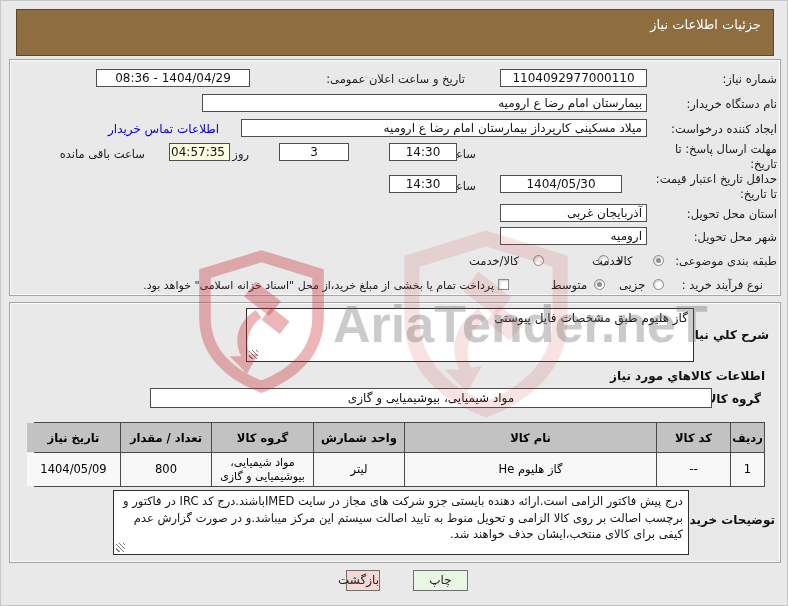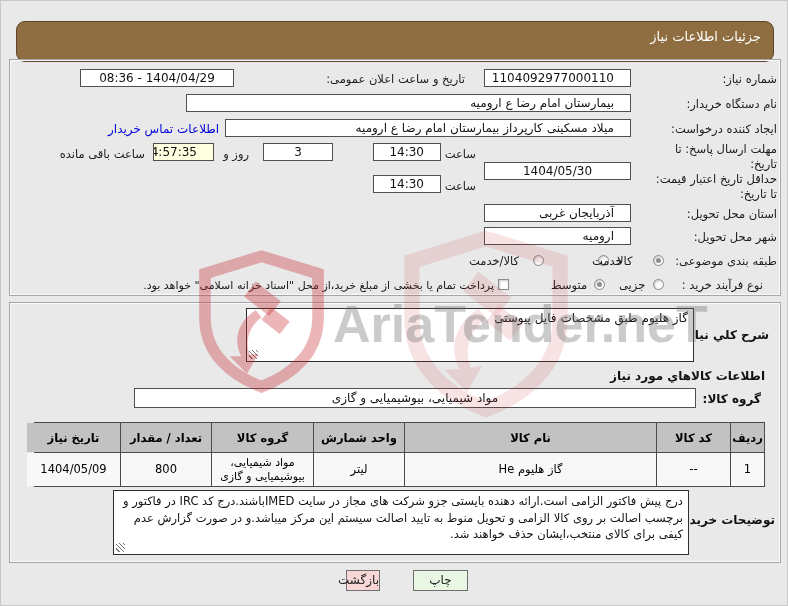--- a/index.html
+++ b/index.html
@@ -3,21 +3,21 @@
 <meta charset="utf-8">
 <style>
   html,body{margin:0;padding:0;}
   body{background:#d9d9d9;font-family:"DejaVu Sans",sans-serif;}
   #page{position:relative;width:788px;height:606px;background:#e9e9e9;overflow:hidden;
         border:1px solid #c7c7c7;box-sizing:border-box;direction:rtl;}
   .abs{position:absolute;box-sizing:border-box;}
   .lbl{font-size:11.5px;color:#1c1c1c;white-space:nowrap;}
   .boldlbl{font-size:12px;font-weight:bold;color:#111;white-space:nowrap;}
   .inp{background:#fff;border:1px solid #4f4f4f;height:18px;font-size:12px;color:#111;
-       line-height:16px;padding:0 16px;white-space:nowrap;overflow:hidden;}
+       line-height:16px;padding:0 4px;white-space:nowrap;overflow:hidden;margin-left:16px;}
   .center{text-align:center;}
   .rt{text-align:right;}
   .groupbox{border:1px solid #a6a6a6;box-shadow:1px 1px 0 #fafafa inset,-1px -1px 0 #fafafa inset;}
   .hdrbar{background:#8e6e41;border:1px solid #5f4527;color:#fff;font-size:13px;
           line-height:30px;padding:0 12px;text-align:right;}
   .radio{width:11px;height:11px;border-radius:50%;background:#fdfdfd;border:1px solid #8a8a8a;
          box-shadow:inset 1px 1px 2px #c9c9c9;}
   .radio.selected::after{content:"";position:absolute;left:2px;top:2px;width:5px;height:5px;
          border-radius:50%;background:#8f8f8f;}
   .chk{width:11px;height:11px;background:#fdfdfd;border:1px solid #8a8a8a;
@@ -40,21 +40,21 @@
   
   #wm{pointer-events:none;z-index:40;}
   #wm-text{font-family:"Liberation Sans",sans-serif;font-weight:bold;font-size:52px;
        color:rgba(105,105,105,0.35);letter-spacing:0px;white-space:nowrap;direction:ltr;}
 </style>
 </head>
 <body>
 
 <div id="page">
 
-  <div class="abs hdrbar" style="left:15px;top:20px;width:758px;height:41px;border-radius:9px;">جزئیات اطلاعات نیاز</div>
+  <div class="abs hdrbar" style="left:15px;top:8px;width:758px;height:47px;">جزئیات اطلاعات نیاز</div>
 
   <div class="abs groupbox" style="left:8px;top:58px;width:772px;height:237px;"></div>
 
   <div class="abs lbl" style="right:10px;top:71px;">شماره نیاز:</div>
   <div class="abs inp center" style="left:483px;top:68px;width:147px;">1104092977000110</div>
   <div class="abs lbl" style="right:322px;top:71px;">تاریخ و ساعت اعلان عمومی:</div>
   <div class="abs inp center" style="left:79px;top:68px;width:154px;">1404/04/29 - 08:36</div>
 
   <div class="abs lbl" style="right:10px;top:96px;">نام دستگاه خریدار:</div>
   <div class="abs inp rt" style="left:185px;top:93px;width:445px;">بیمارستان امام رضا  ع  ارومیه</div>
@@ -67,21 +67,21 @@
   <div class="abs lbl" style="right:10px;top:156px;">تاریخ:</div>
   <div class="abs lbl" style="right:311px;top:146px;">ساعت</div>
   <div class="abs inp center" style="left:372px;top:142px;width:68px;">14:30</div>
   <div class="abs inp center" style="left:262px;top:142px;width:70px;">3</div>
   <div class="abs lbl" style="right:538px;top:146px;">روز و</div>
   <div class="abs inp center" style="left:152px;top:142px;width:61px;background:#ffffe1;">04:57:35</div>
   <div class="abs lbl" style="right:642px;top:146px;">ساعت باقی مانده</div>
 
   <div class="abs lbl" style="right:10px;top:171px;">حداقل تاریخ اعتبار قیمت:</div>
   <div class="abs lbl" style="right:10px;top:186px;">تا تاریخ:</div>
-  <div class="abs inp center" style="left:483px;top:161px;width:147px;">1404/05/30</div>
+  <div class="abs inp center" style="left:483px;top:174px;width:122px;">1404/05/30</div>
   <div class="abs lbl" style="right:311px;top:178px;">ساعت</div>
   <div class="abs inp center" style="left:372px;top:174px;width:68px;">14:30</div>
 
   <div class="abs lbl" style="right:10px;top:206px;">استان محل تحویل:</div>
   <div class="abs inp rt" style="left:483px;top:203px;width:147px;text-align:right;">آذربایجان غربی</div>
   <div class="abs lbl" style="right:10px;top:229px;">شهر محل تحویل:</div>
   <div class="abs inp rt" style="left:483px;top:226px;width:147px;">ارومیه</div>
 
   <div class="abs lbl" style="right:10px;top:253px;">طبقه بندی موضوعی:</div>
   <div class="abs radio selected" style="left:652px;top:254px;"></div>

